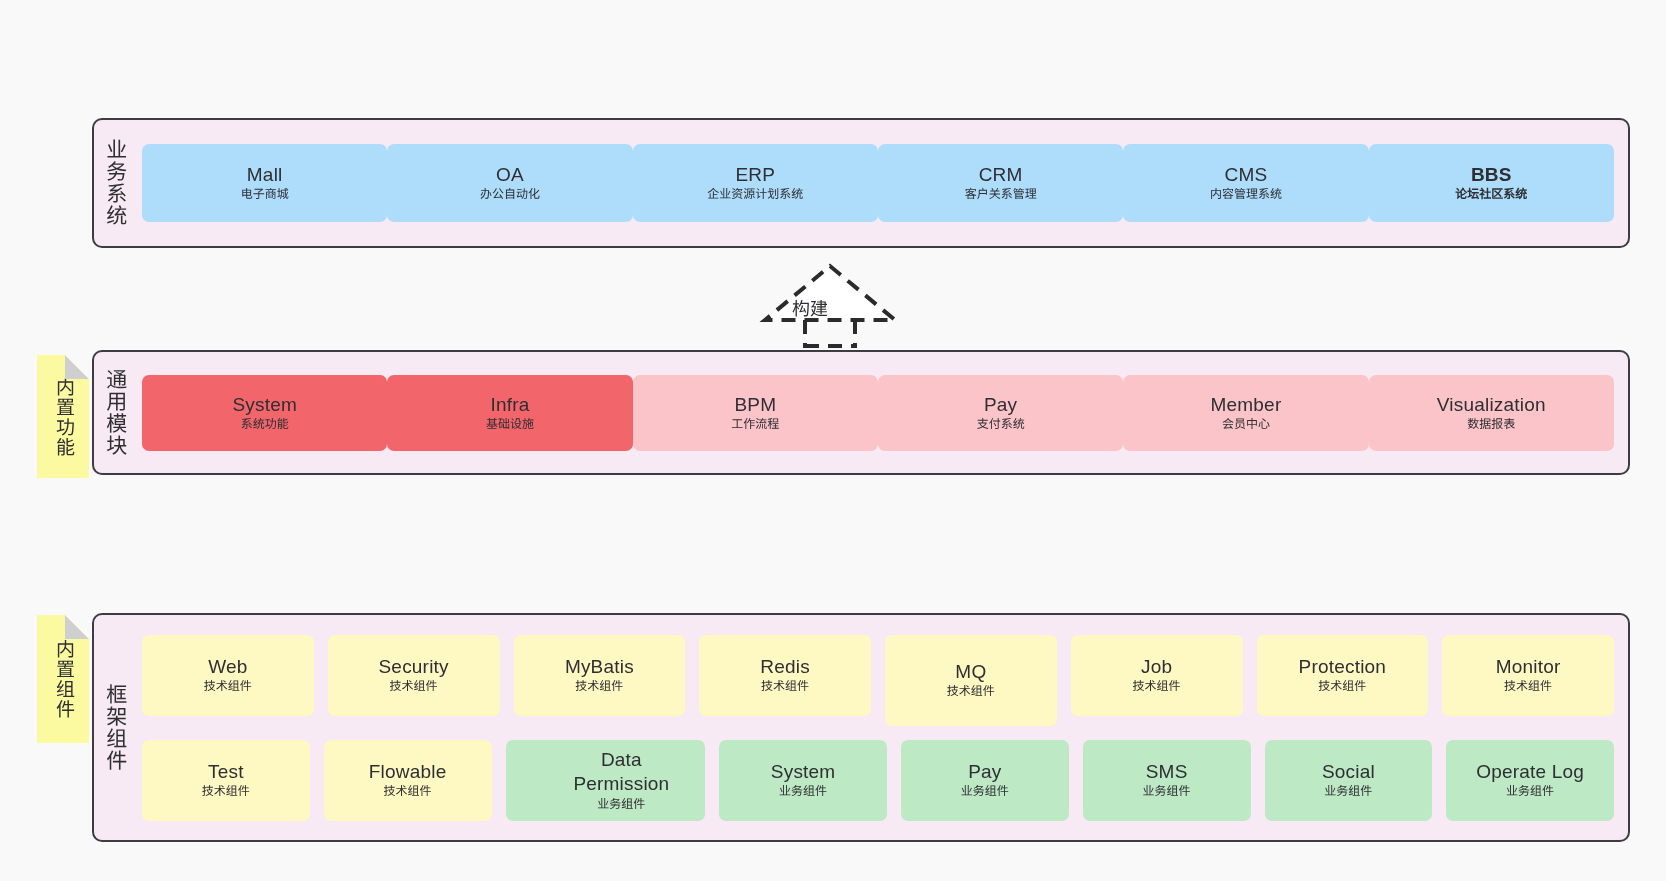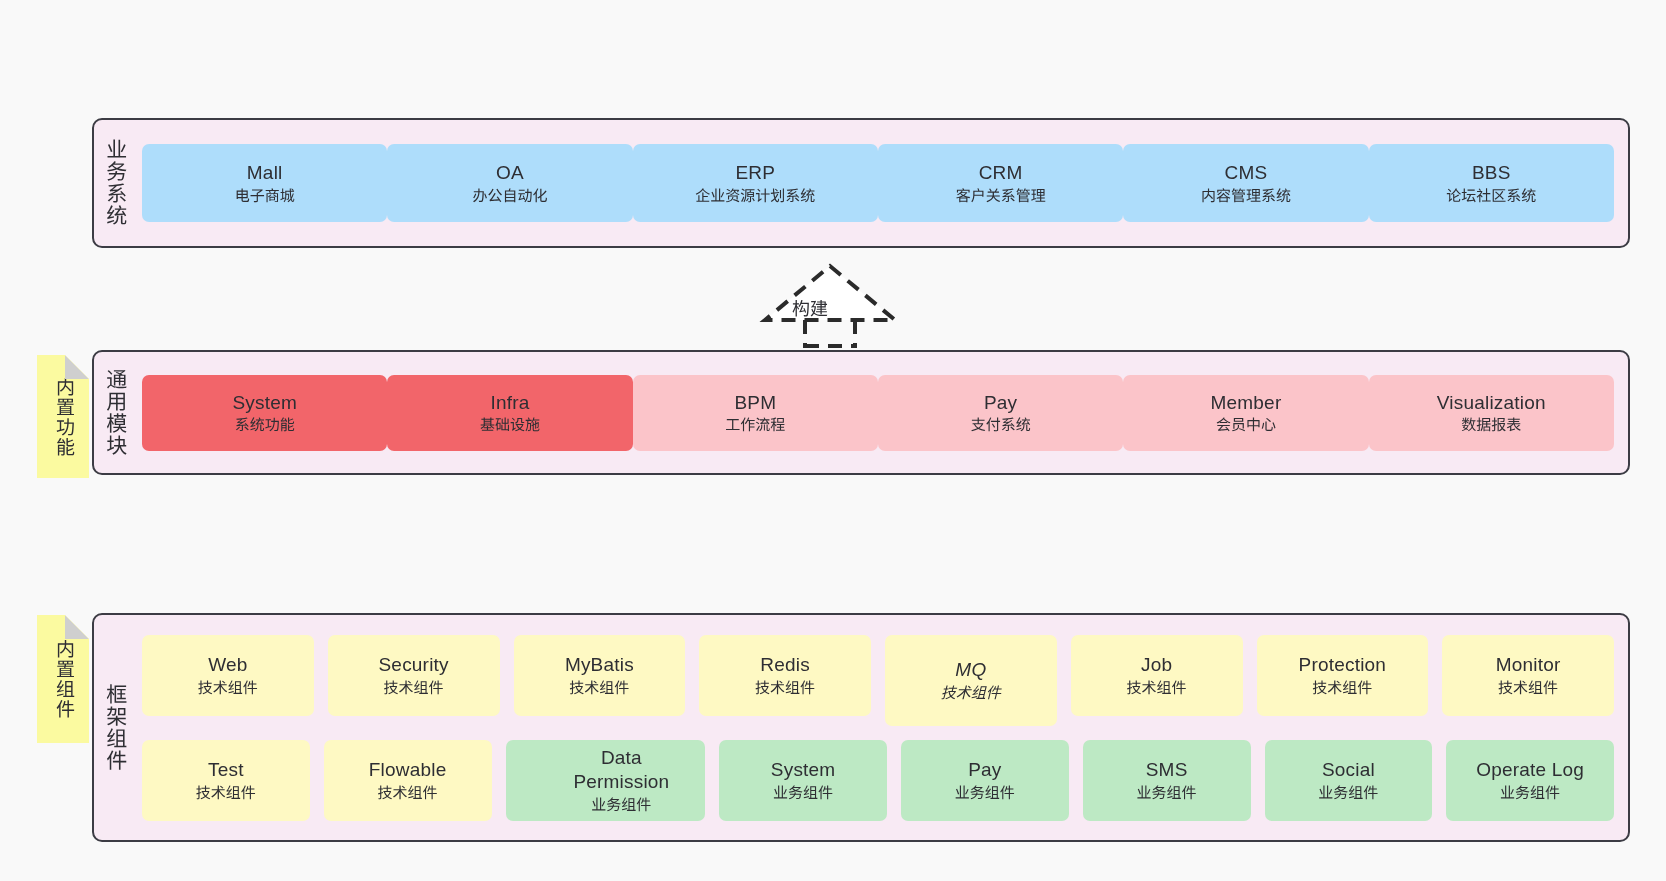--- a/index.html
+++ b/index.html
@@ -79,21 +79,21 @@
     box-sizing: border-box;
     padding: 6px 4px;
     color: #2e2e33;
   }
   .card .c-en {
     font-size: 19px;
     line-height: 1.28;
     letter-spacing: .2px;
   }
   .card .c-cn {
-    font-size: 15px;
+    font-size: 12px;
     line-height: 1.28;
   }
 
   .c-blue        { background: #aeddfb; }
   .c-red-strong  { background: #f2656a; }
   .c-red-light   { background: #fbc4c9; }
   .c-green-strong{ background: #fef9c3; }
   .c-green-light { background: #bde9c4; }
 
   
@@ -159,21 +159,21 @@
           <div class="c-cn">企业资源计划系统</div>
         </div>
         <div class="card c-blue" style="height:78px;">
           <div class="c-en">CRM</div>
           <div class="c-cn">客户关系管理</div>
         </div>
         <div class="card c-blue" style="height:78px;">
           <div class="c-en">CMS</div>
           <div class="c-cn">内容管理系统</div>
         </div>
-        <div class="card c-blue" style="height:78px;">
+        <div class="card c-blue" style="height:78px;font-weight:bold;">
           <div class="c-en">BBS</div>
           <div class="c-cn">论坛社区系统</div>
         </div>
       </div>
     </div>
   </div>
 
   <div class="gen-arrow" style="left:755px; top:258px;">
     <svg width="150" height="90" viewBox="0 0 150 90">
 
@@ -243,21 +243,21 @@
           <div class="c-cn">技术组件</div>
         </div>
         <div class="card c-green-strong" style="height:81px;">
           <div class="c-en">MyBatis</div>
           <div class="c-cn">技术组件</div>
         </div>
         <div class="card c-green-strong" style="height:81px;">
           <div class="c-en">Redis</div>
           <div class="c-cn">技术组件</div>
         </div>
-        <div class="card c-green-strong" style="height:91px;font-style:italic;">
+        <div class="card c-green-strong" style="height:91px;">
           <div class="c-en">MQ</div>
           <div class="c-cn">技术组件</div>
         </div>
         <div class="card c-green-strong" style="height:81px;">
           <div class="c-en">Job</div>
           <div class="c-cn">技术组件</div>
         </div>
         <div class="card c-green-strong" style="height:81px;">
           <div class="c-en">Protection</div>
           <div class="c-cn">技术组件</div>

